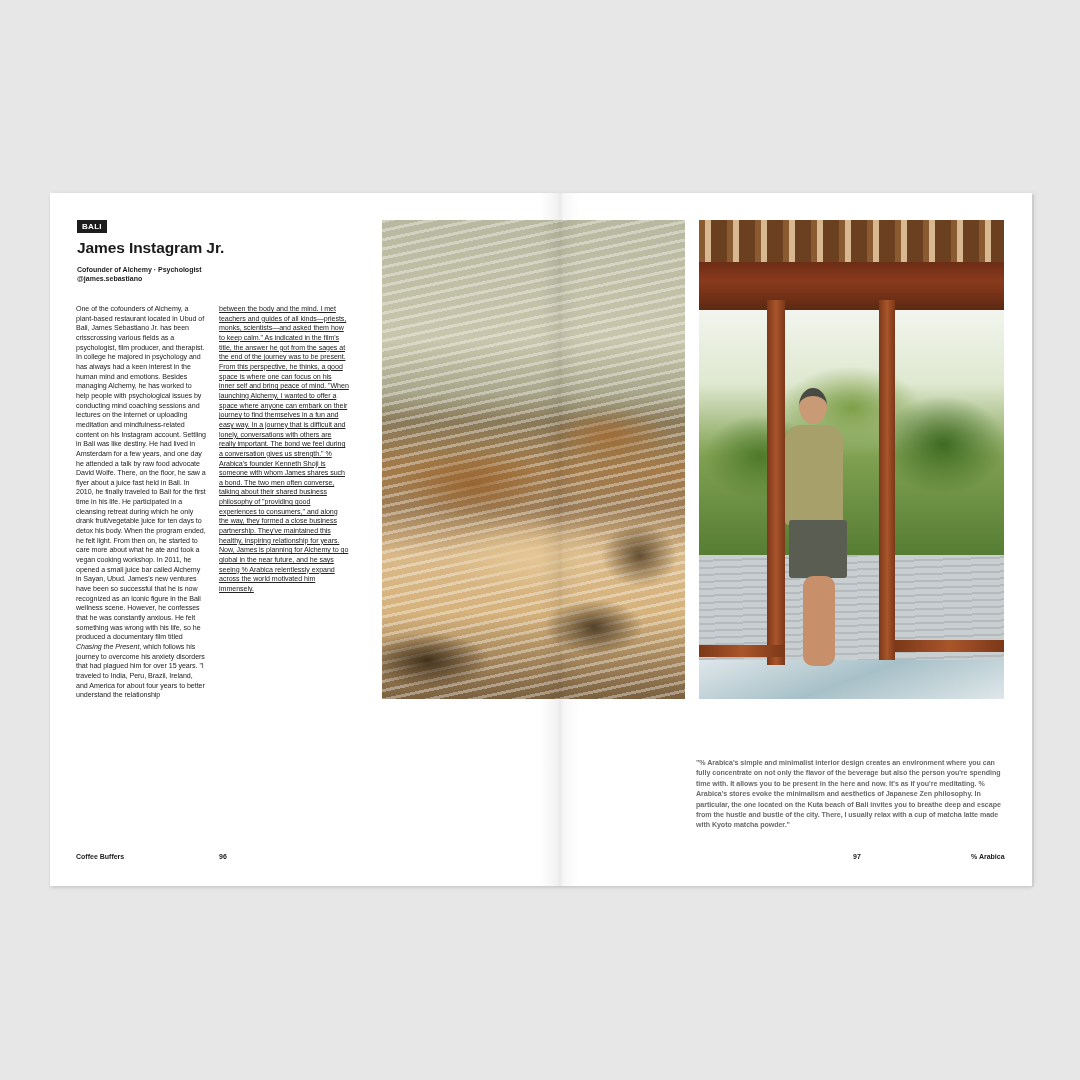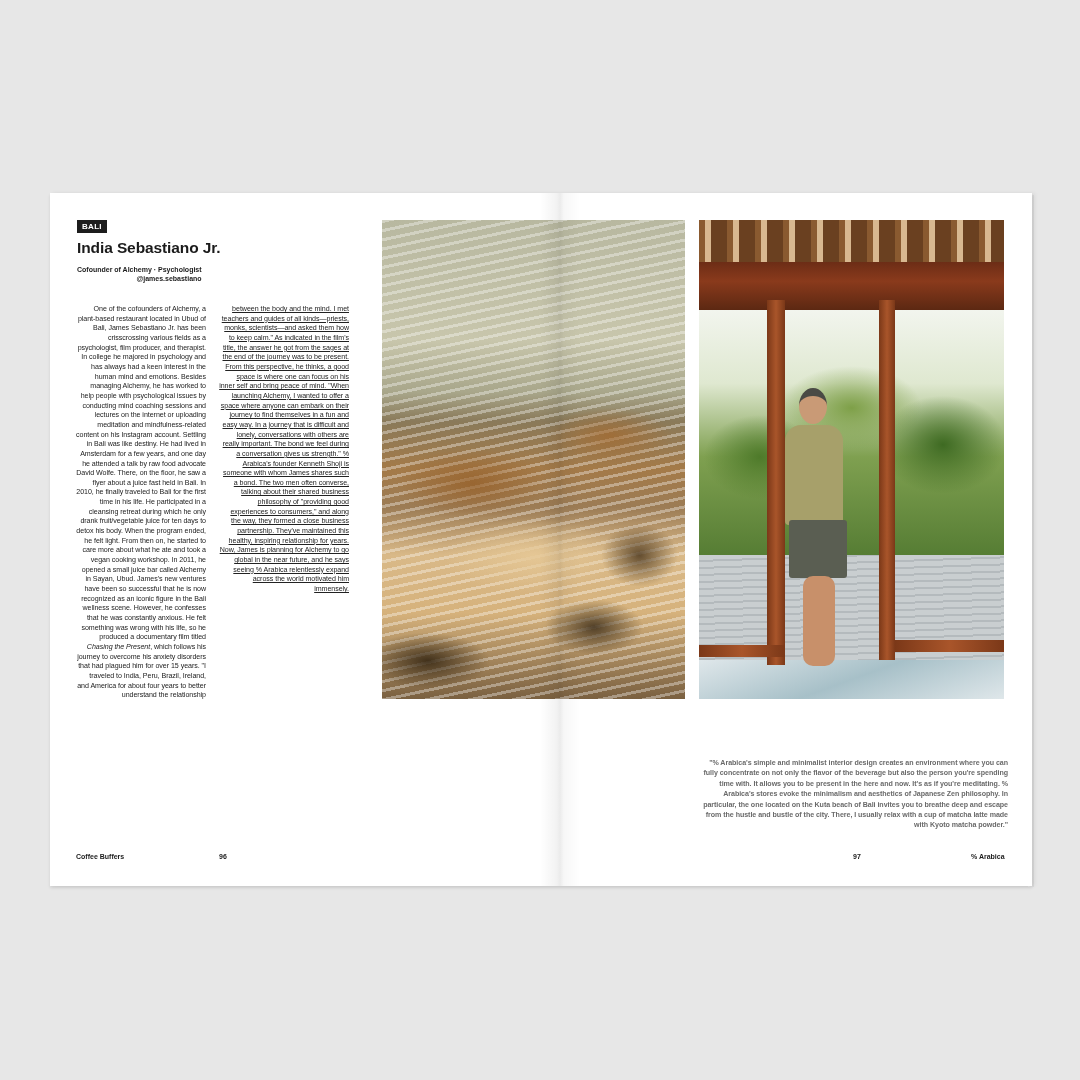--- a/index.html
+++ b/index.html
@@ -9,21 +9,20 @@
     font-family: "Liberation Sans", "DejaVu Sans", sans-serif;
     color: #1b1b1b;
     position: relative;
   }
   .spread {
     position: absolute;
     left: 50px; top: 193px;
     width: 982px; height: 693px;
     background: #ffffff;
     box-shadow: 0 2px 3px rgba(0,0,0,0.10), 3px 0 4px rgba(0,0,0,0.06);
-    text-align: right;
   }
   .page-edge-right {
     position: absolute; left: 1028px; top: 195px; width: 6px; height: 692px;
     background: linear-gradient(to right, #f4f4f4, #d9d9d9);
   }
   .spine {
     position: absolute; left: 490px; top: 0; width: 40px; height: 100%;
     background: linear-gradient(to right, rgba(0,0,0,0) 0%, rgba(0,0,0,0.05) 42%, rgba(0,0,0,0.08) 50%, rgba(0,0,0,0.03) 60%, rgba(0,0,0,0) 100%);
     pointer-events: none; z-index: 5;
   }
@@ -122,21 +121,21 @@
 </style>
 </head>
 <body>
 
 <div class="page-edge-right"></div>
 
 <div class="spread">
   <div class="spine"></div>
 
   <div class="tag">BALI</div>
-  <div class="name">India Sebastiano Jr.</div>
+  <div class="name">James Instagram Jr.</div>
   <div class="role">
     <div>Cofounder of Alchemy · Psychologist</div>
     <div>@james.sebastiano</div>
   </div>
 
   <div class="col col1"><span>One of the cofounders of Alchemy, a plant-based restaurant located in Ubud of Bali, James Sebastiano Jr. has been crisscrossing various fields as a psychologist, film producer, and therapist. In college he majored in psychology and has always had a keen interest in the human mind and emotions. Besides managing Alchemy, he has worked to help people with psychological issues by conducting mind coaching sessions and lectures on the internet or uploading meditation and mindfulness-related content on his Instagram account. Settling in Bali was like destiny. He had lived in Amsterdam for a few years, and one day he attended a talk by raw food advocate David Wolfe. There, on the floor, he saw a flyer about a juice fast held in Bali. In 2010, he finally traveled to Bali for the first time in his life. He participated in a cleansing retreat during which he only drank fruit/vegetable juice for ten days to detox his body. When the program ended, he felt light. From then on, he started to care more about what he ate and took a vegan cooking workshop. In 2011, he opened a small juice bar called Alchemy in Sayan, Ubud. James's new ventures have been so successful that he is now recognized as an iconic figure in the Bali wellness scene. However, he confesses that he was constantly anxious. He felt something was wrong with his life, so he produced a documentary film titled </span><em>Chasing the Present</em><span>, which follows his journey to overcome his anxiety disorders that had plagued him for over 15 years. "I traveled to India, Peru, Brazil, Ireland, and America for about four years to better understand the relationship</span></div>
   <div class="col col2">between the body and the mind. I met teachers and guides of all kinds—priests, monks, scientists—and asked them how to keep calm." As indicated in the film's title, the answer he got from the sages at the end of the journey was to be present. From this perspective, he thinks, a good space is where one can focus on his inner self and bring peace of mind. "When launching Alchemy, I wanted to offer a space where anyone can embark on their journey to find themselves in a fun and easy way. In a journey that is difficult and lonely, conversations with others are really important. The bond we feel during a conversation gives us strength." % Arabica's founder Kenneth Shoji is someone with whom James shares such a bond. The two men often converse, talking about their shared business philosophy of "providing good experiences to consumers," and along the way, they formed a close business partnership. They've maintained this healthy, inspiring relationship for years. Now, James is planning for Alchemy to go global in the near future, and he says seeing % Arabica relentlessly expand across the world motivated him immensely.</div>
 
   <div class="footer-item" style="left:26px;">Coffee Buffers</div>
   <div class="footer-item" style="left:169px;">96</div>

